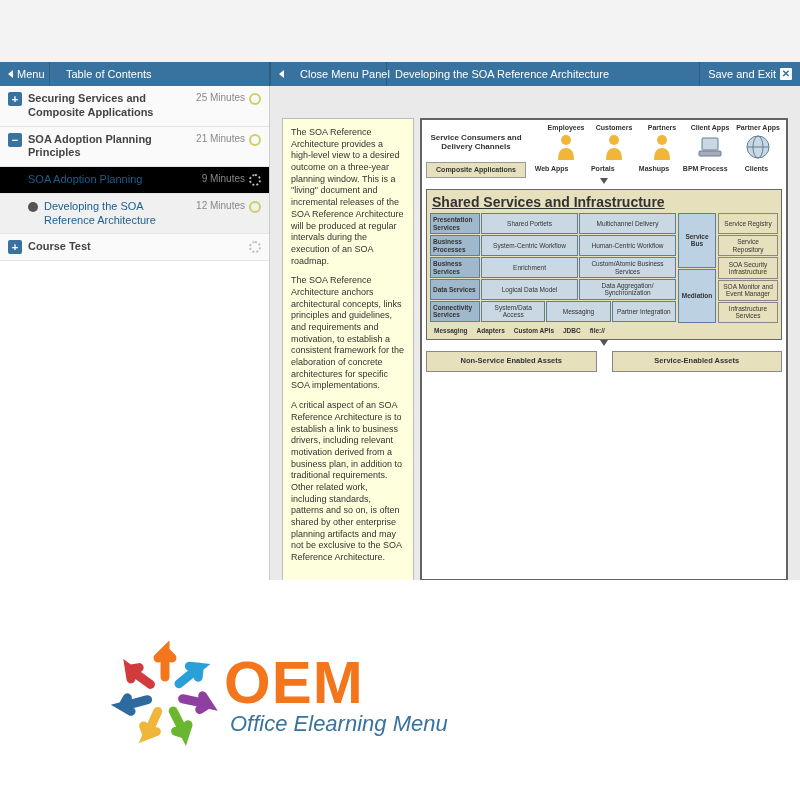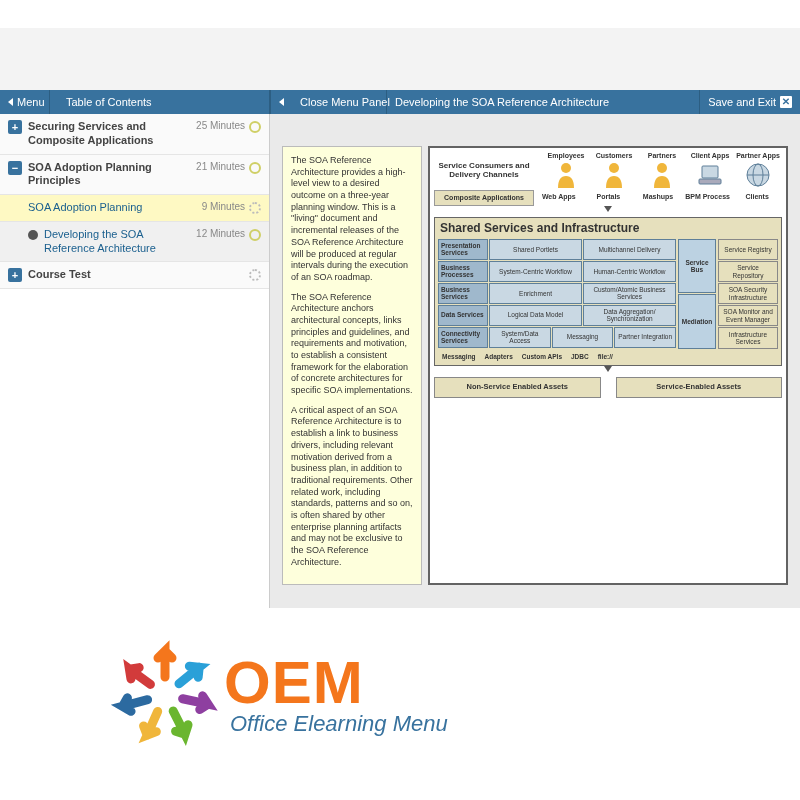--- a/index.html
+++ b/index.html
@@ -1,70 +1,70 @@
 <!DOCTYPE html>
 <html><head>
 <meta charset="utf-8">
 <style>
   * { box-sizing: border-box; margin: 0; padding: 0; }
   html, body { width: 800px; height: 800px; font-family: Arial, Helvetica, sans-serif; background:#fff; }
-  .app-area { position:relative; width:800px; height:580px; overflow:hidden;margin-top:28px; }
+  .app-area { position:relative; width:800px; height:580px; overflow:hidden; }
   .bg { position:absolute; left:0; top:0; right:0; bottom:0; background:#f3f3f3; }
 
   
   .topbar { position:absolute; left:0; right:0; top:62px; height:24px; background:#38729e; color:#fff; font-size:11px; display:flex; align-items:stretch; }
   .tb-section { display:flex; align-items:center; padding:0 8px; border-right:1px solid #2c5e82; white-space:nowrap; }
   .tb-menu { width:50px; }
   .tb-toc { width:220px; padding-left:16px; }
   .tb-close { width:117px; border-left:1px solid #2c5e82;gap:12px; }
   .tb-title { flex:1; font-size:11px; }
   .tb-save  { }
   .chev { display:inline-block; width:0; height:0; margin-right:4px; }
   .chev.left { border-top:4px solid transparent; border-bottom:4px solid transparent; border-right:5px solid #fff; }
   .close-x { display:inline-block; width:12px; height:12px; background:#fff; color:#38729e; font-weight:bold; font-size:10px; line-height:12px; text-align:center; margin-left:4px; border-radius:1px; }
 
   
   .sidebar { position:absolute; left:0; top:86px; width:270px; bottom:0; background:#fff; border-right:1px solid #ccc; font-size:11px; color:#555; }
   .toc-item { display:flex; align-items:flex-start; padding:6px 8px; border-bottom:1px solid #e5e5e5; }
   .toc-item.section { background:#fafafa; }
-  .toc-item.sub { padding-left:28px; background:#fef9c3; }
+  .toc-item.sub { padding-left:28px; background:#000000; }
   .toc-item.playing { background:#f0f0f0; }
   .toc-toggle { width:14px; height:14px; color:#fff; background:#38729e; text-align:center; line-height:14px; font-size:11px; font-weight:bold; margin-right:6px; border-radius:2px; flex:none; }
   .toc-bullet { width:10px; height:10px; border-radius:50%; background:#555; margin-right:6px; margin-top:2px; flex:none; }
   .toc-label { flex:1; line-height:1.25; }
   .toc-label.link { color:#1a5f8e; }
   .toc-label.bold { font-weight:bold; color:#444; }
   .toc-time { color:#888; font-size:10px; margin-right:4px; white-space:nowrap; }
   .toc-ico { width:12px; height:12px; border-radius:50%; border:2px solid #cfcf66; flex:none; margin-top:1px; }
   .toc-spin { width:12px; height:12px; border-radius:50%; border:2px dotted #bbb; flex:none; margin-top:1px; }
 
   
   .content { position:absolute; left:270px; right:0; top:86px; bottom:0; background:#eaeaea; padding:32px 12px 12px 12px; }
   .content-inner { display:flex; gap:6px; }
 
   .desc-box { width:176px; background:#feffdc; border:1px solid #bbb; font-size:9px; line-height:1.3; color:#333; padding:8px; }
   .desc-box p { margin-bottom:8px; }
 
   .diagram { flex:1; background:#fff; border:2px solid #636363; padding:4px; font-size:7.5px; color:#333; line-height:1.15; }
-  .diag-row { display:flex; align-items:stretch; gap:8px; }
+  .diag-row { display:flex; align-items:stretch; gap:16px; }
 
   
   .consumers-label { width:100px; font-size:8px; font-weight:bold; display:flex; align-items:center; justify-content:center; text-align:center; }
   .consumers-icons { flex:1; display:flex; justify-content:space-around; align-items:flex-end; }
   .ci { width:48px; text-align:center; }
   .ci .lbl { font-size:7px; font-weight:bold; margin-bottom:2px; white-space:nowrap; }
   .ci svg { display:block; margin:0 auto; }
 
   .comp-apps-row { display:flex; margin-top:2px; }
   .comp-apps-row .hdr { width:100px; background:#e6e0bd; border:1px solid #999; font-size:7px; font-weight:bold; text-align:center; padding:3px 2px; }
   .comp-apps-row .cells { flex:1; display:flex; }
   .comp-apps-row .cell { flex:1; text-align:center; font-size:7px; font-weight:bold; padding:3px 0; }
 
   .shared-box { margin-top:3px; background:#e6e0bd; border:1px solid #666; padding:3px; }
-  .shared-title { font-size:12px; font-weight:bold; padding:1px 2px 3px 2px; }
+  .shared-title { font-size:14px; font-weight:bold; padding:1px 2px 3px 2px;text-decoration:underline; }
   .shared-body { display:flex; gap:2px; }
   .shared-left { flex:1; }
   .layer { display:flex; gap:1px; margin-bottom:1px; }
   .layer .lname { width:50px; background:#9fb8cc; border:1px solid #5e7f99; font-size:6.5px; font-weight:bold; padding:2px; display:flex; align-items:center; }
   .layer .lcell { flex:1; background:#c9d8e3; border:1px solid #5e7f99; font-size:6.5px; padding:2px; text-align:center; display:flex; align-items:center; justify-content:center; }
   .shared-mid { width:38px; display:flex; flex-direction:column; gap:1px; }
   .shared-mid .mcell { flex:1; background:#bcd2e2; border:1px solid #5e7f99; font-size:6.5px; font-weight:bold; writing-mode:horizontal-tb; display:flex; align-items:center; justify-content:center; text-align:center; }
   .shared-right { width:60px; display:flex; flex-direction:column; gap:1px; }
   .shared-right .rcell { flex:1; background:#e6e0bd; border:1px solid #888; font-size:6.5px; text-align:center; padding:2px; display:flex; align-items:center; justify-content:center; }
 

